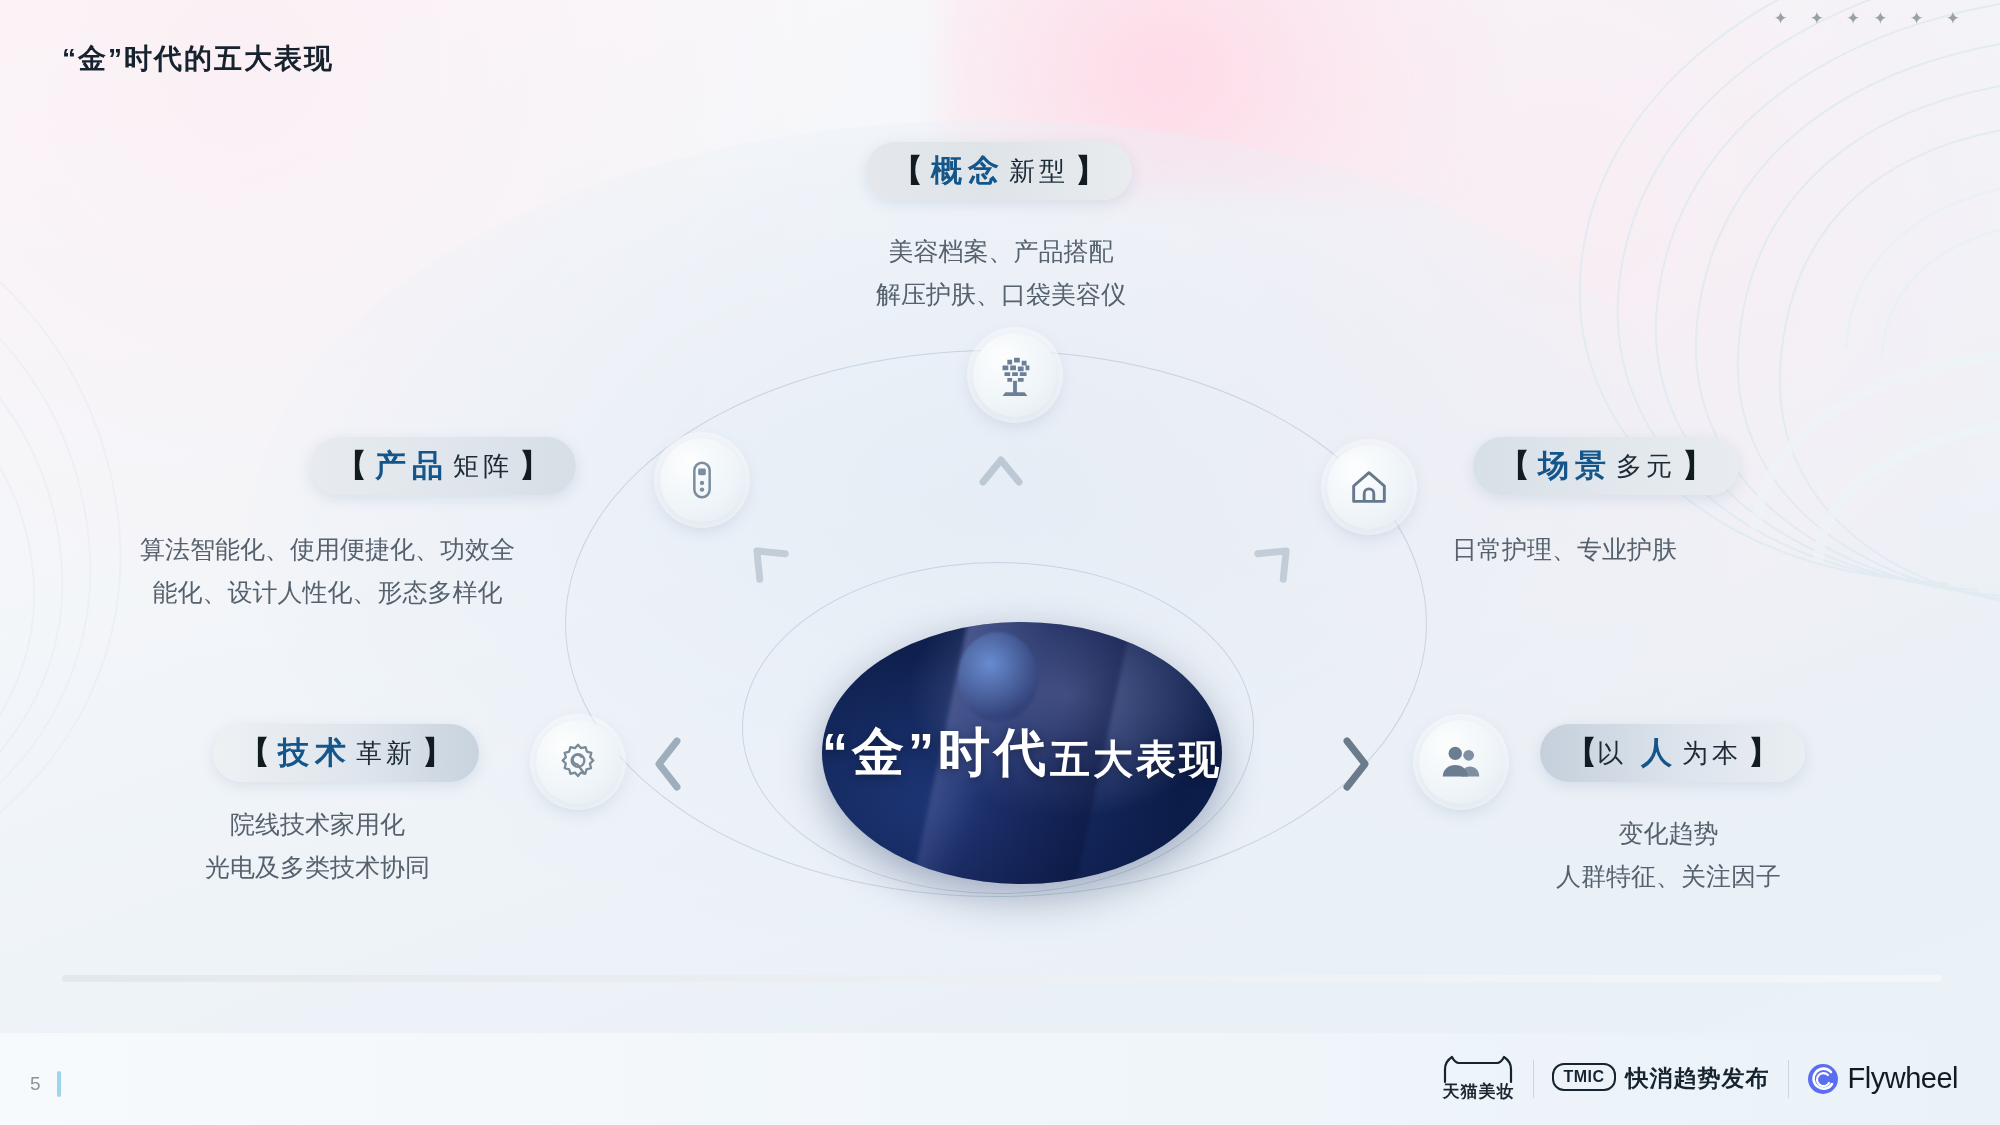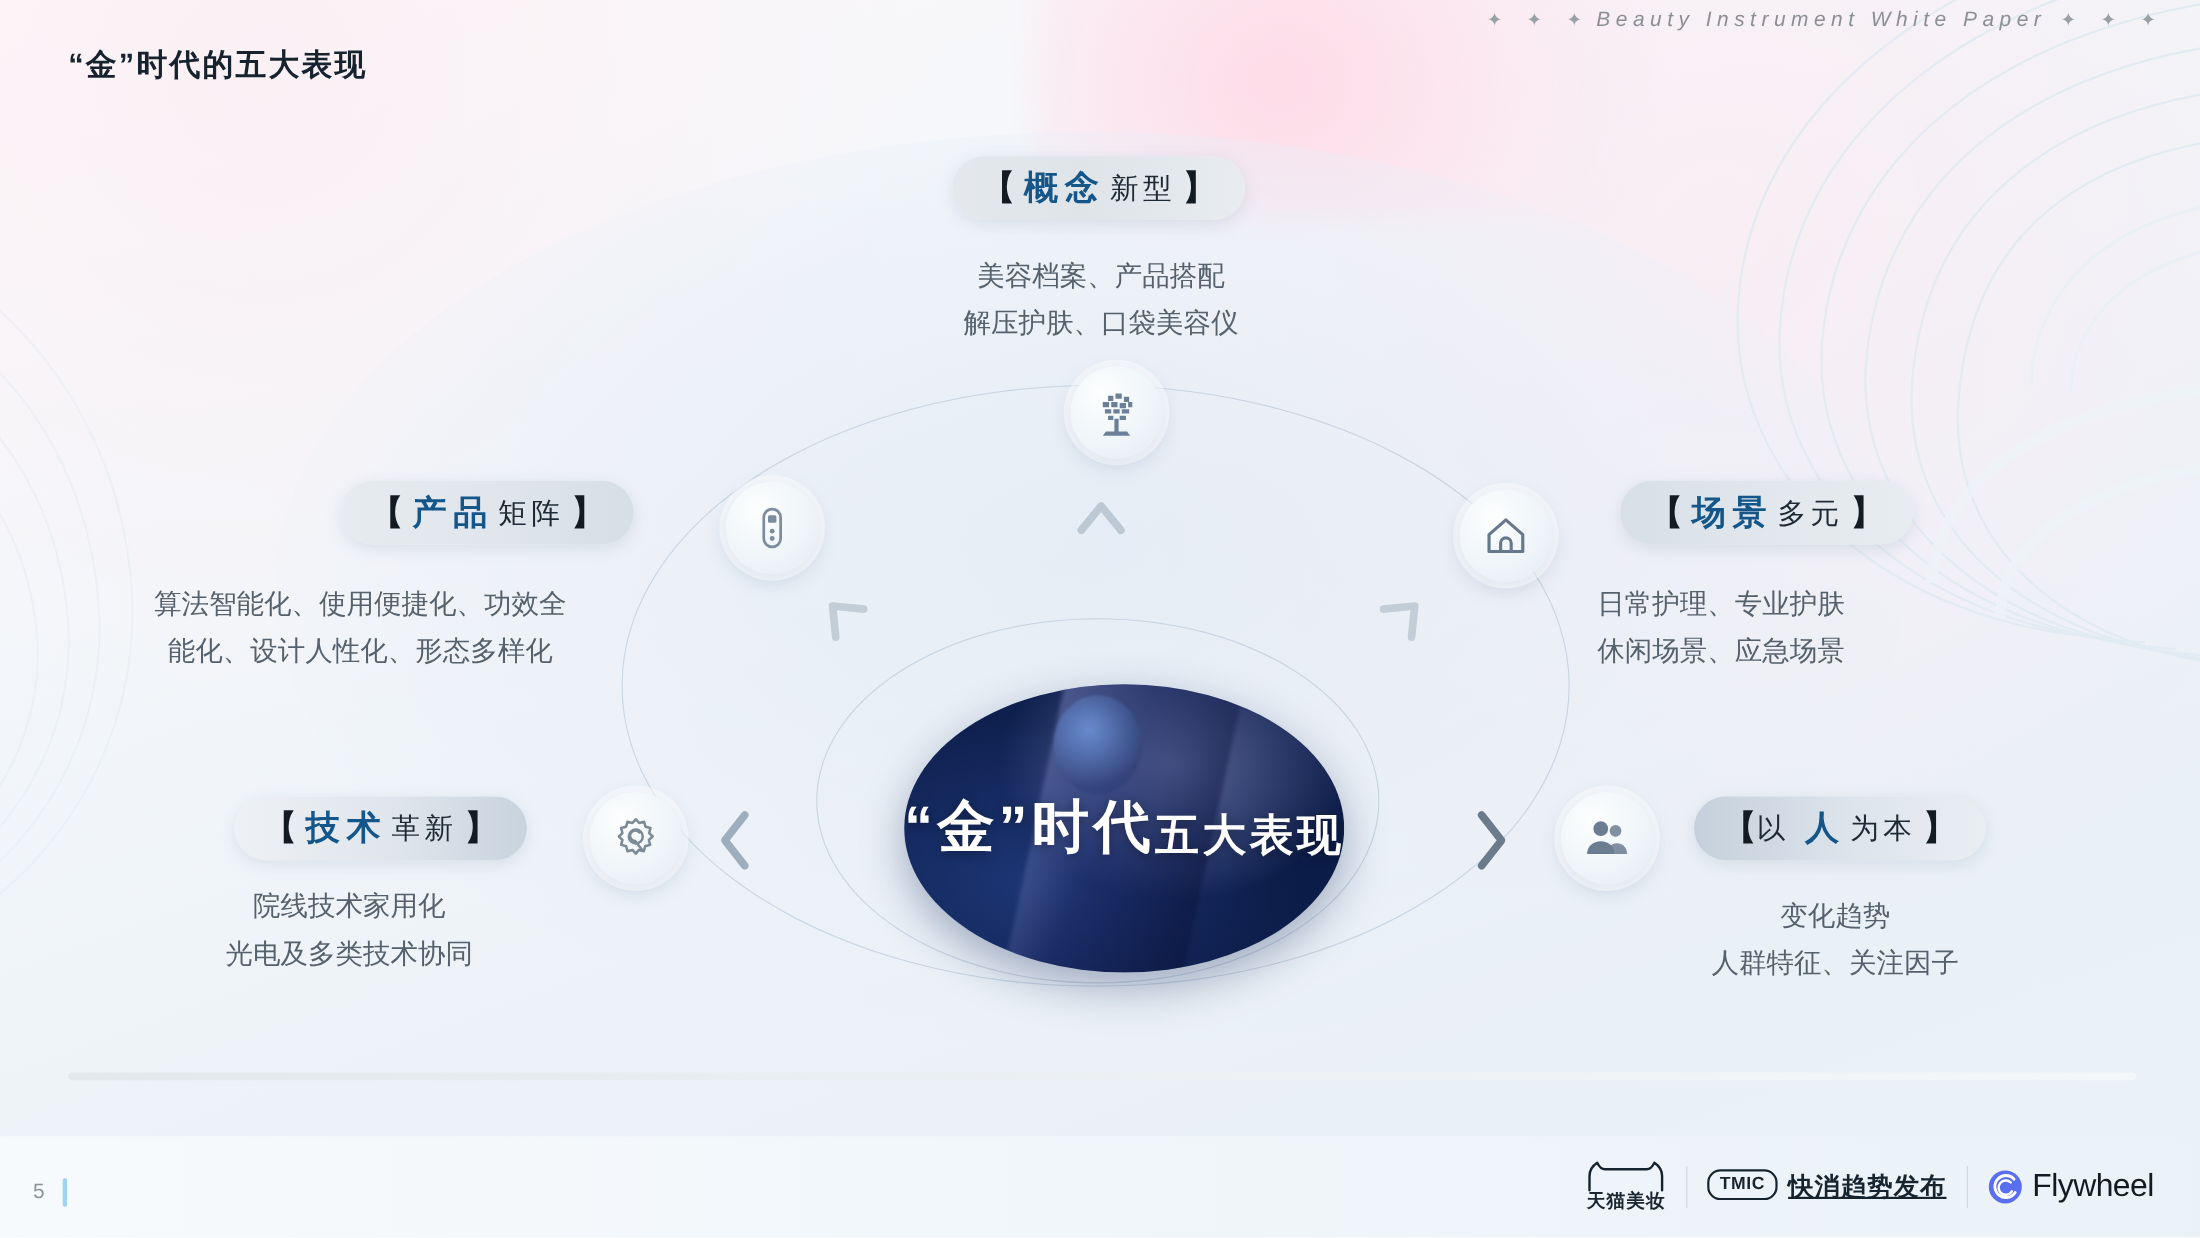--- a/index.html
+++ b/index.html
@@ -117,21 +117,21 @@
   .pagenum{position:absolute;left:30px;bottom:28px;display:flex;align-items:center;gap:16px;}
   .pagenum .n{color:#8b949d;font-size:19px;}
   .pagenum .bar{width:4px;height:26px;background:#9fd4ec;border-radius:2px;}
   .logos{position:absolute;right:42px;bottom:22px;display:flex;align-items:center;gap:18px;}
   .logo-div{width:1px;height:38px;background:#ccd6de;}
   .tm-logo{display:flex;flex-direction:column;align-items:center;}
   .tm-logo .txt{font-size:17px;font-weight:bold;color:#1b2630;letter-spacing:1px;margin-top:-4px;}
   .tmic-wrap{display:flex;align-items:flex-start;gap:10px;}
   .tmic-badge{border:2.5px solid #16242f;border-radius:12px;padding:3px 9px;position:relative;}
   .tmic-badge span{font-size:16px;font-weight:bold;color:#16242f;letter-spacing:.5px;}
-  .tmic-text{font-size:23px;font-weight:bold;color:#16242f;letter-spacing:1px;text-decoration:underline;}
+  .tmic-text{font-size:23px;font-weight:bold;color:#16242f;letter-spacing:1px;}
   .fw-wrap{display:flex;align-items:center;gap:9px;}
   .fw-text{font-size:29px;color:#121b24;letter-spacing:-.5px;}
 </style>
 </head>
 <body>
 
 <div class="slide">
 
   <div class="pinkblob"></div>
   <div class="bigellipse"></div>
@@ -164,21 +164,20 @@
     </g>
   </svg>
 
   <div class="header-title">“金”时代的五大表现</div>
   <div class="header-right">
     <span class="dia-group">
       <span class="dia">✦</span>
       <span class="dia">✦</span>
       <span class="dia">✦</span>
     </span>
-    <span>Beauty Instrument White Paper</span>
     <span class="dia-group">
       <span class="dia">✦</span>
       <span class="dia">✦</span>
       <span class="dia">✦</span>
     </span>
   </div>
 
   <div class="ring ring-outer"></div>
   <div class="ring ring-inner"></div>
 
@@ -257,21 +256,20 @@
       </svg>
   </div>
   <div class="pill pill-right1">
     <span class="brk">【</span>
     <span class="hi">场景</span>
     <span class="lo">多元</span>
     <span class="brk">】</span>
   </div>
   <div class="desc desc-right1">
     <div>日常护理、专业护肤</div>
-    <div>休闲场景、应急场景</div>
   </div>
 
   <div class="node node-bl">
     <svg viewBox="0 0 48 48" fill="none" stroke="#7b8a97" stroke-width="2.4" stroke-linejoin="round">
         <path d="M24 6l3.2 3.6 4.7-1.2 1.3 4.7 4.7 1.3-1.2 4.7L40 22.4 36.4 25.6l1.2 4.7-4.7 1.3-1.3 4.7-4.7-1.2L24 38.6l-3.2-3.5-4.7 1.2-1.3-4.7-4.7-1.3 1.2-4.7L8 22.4l3.3-3.3-1.2-4.7 4.7-1.3 1.3-4.7 4.7 1.2z"></path>
         <circle cx="24" cy="22.4" r="6.6"></circle>
         <path d="M27.5 18.6a5 5 0 1 0-4 8l6.5 8.6" stroke-width="2.4" stroke-linecap="round"></path>
       </svg>
   </div>
   <div class="pill pill-left2">

